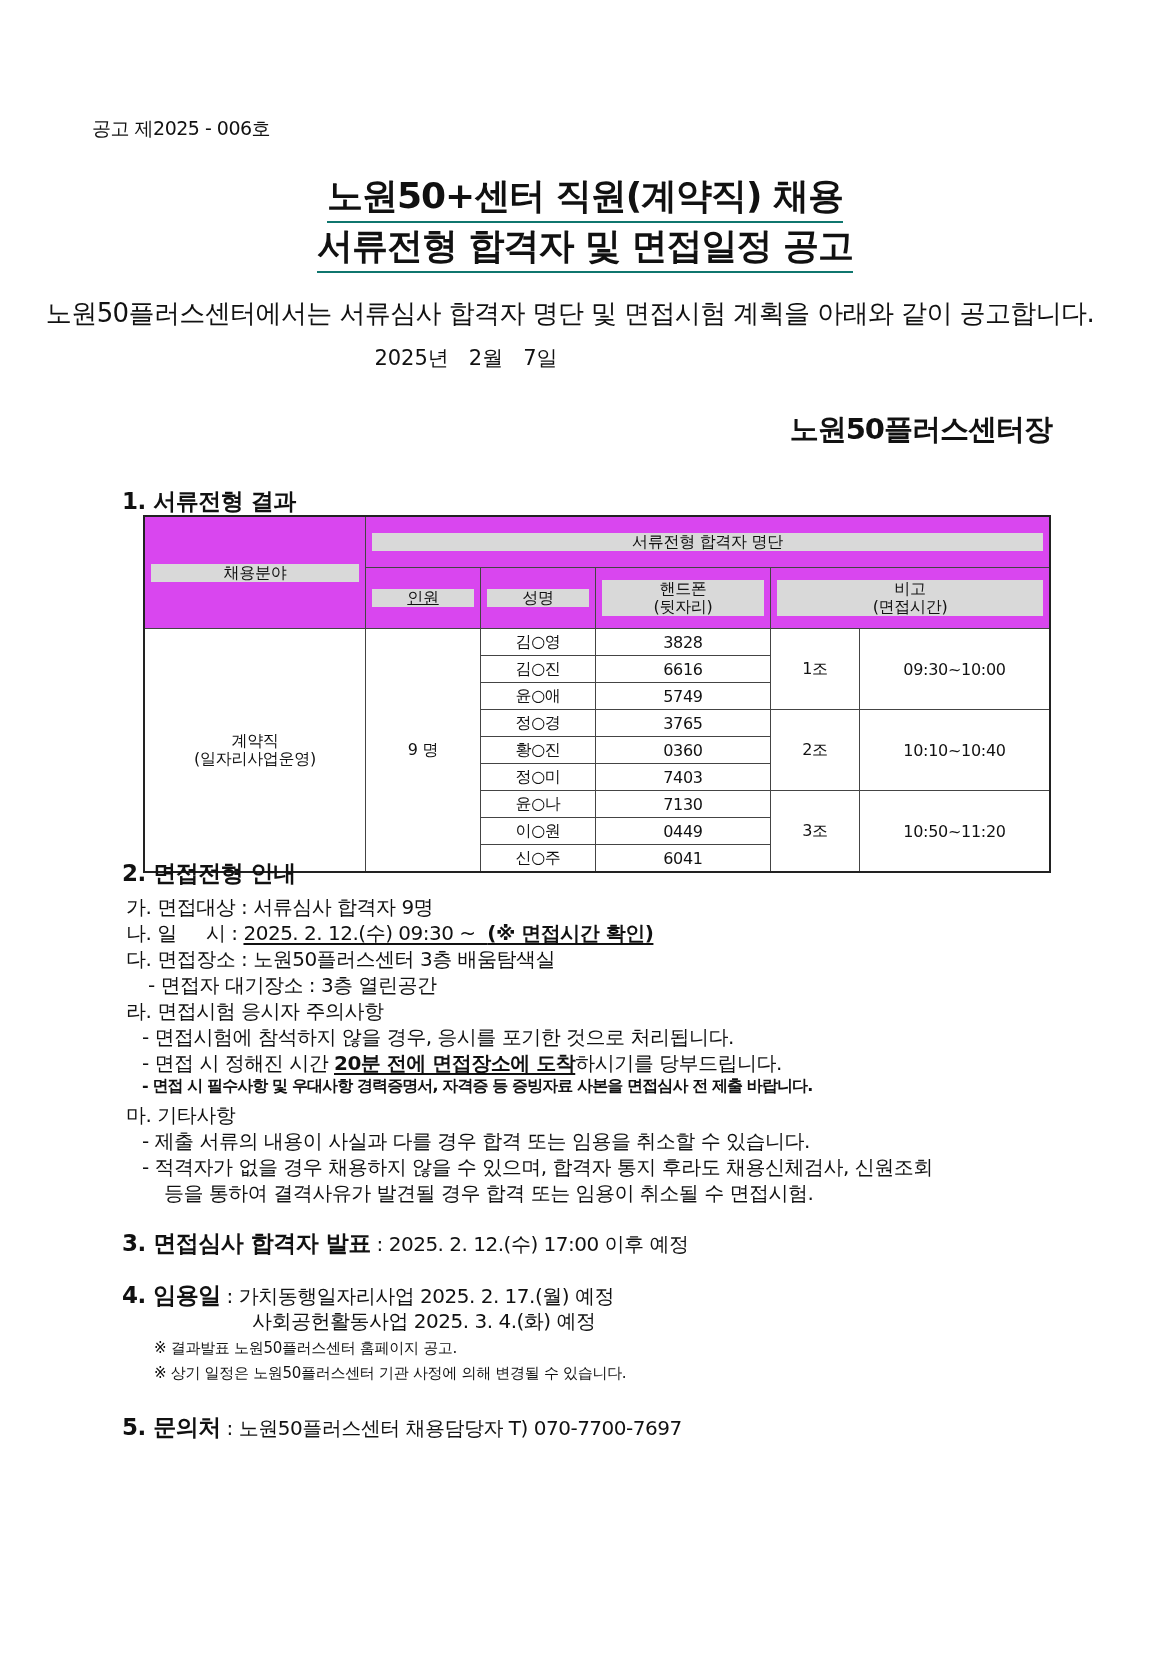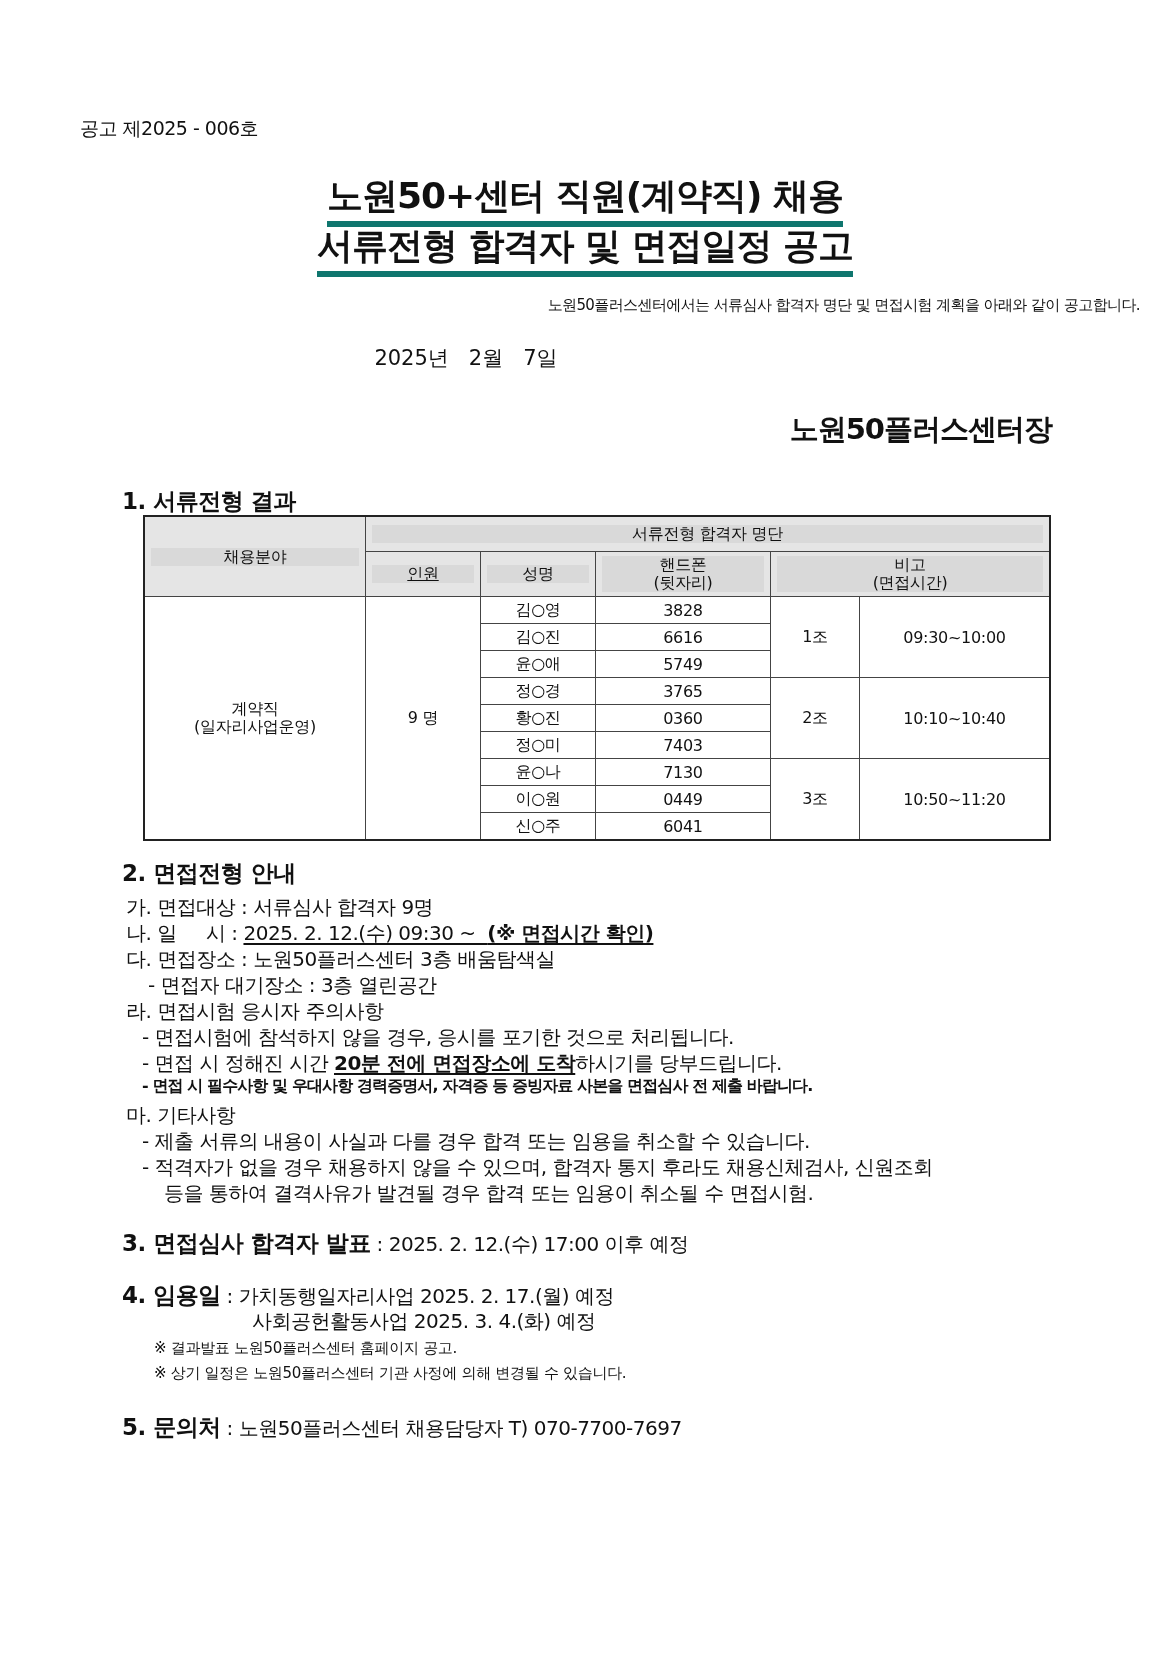--- a/index.html
+++ b/index.html
@@ -2,40 +2,40 @@
 <html><head>
 <meta charset="utf-8">
 <style>
   html, body { margin: 0; padding: 0; background: #ffffff; }
   body {
     width: 1170px; height: 1658px; position: relative; overflow: hidden;
     font-family: "DejaVu Sans", "Liberation Sans", sans-serif;
     color: #111;
   }
   .abs { position: absolute; }
-  .notice-no { left: 80px; top: 116px; font-size: 19px; letter-spacing: -0.5px; text-align: center; }
+  .notice-no { left: 92px; top: 116px; font-size: 19px; letter-spacing: -0.5px; text-align: center; }
   .title { left: 0; width: 1170px; text-align: center; font-weight: bold; font-size: 36px; letter-spacing: -1px; }
-  .title span { border-bottom: 6px solid #0f766e; padding-bottom: 5px; }
+  .title span { border-bottom: 2px solid #0f766e; padding-bottom: 5px; }
   .title1 { top: 172px; }
   .title2 { top: 222px; }
-  .intro { left: 0; width: 1140px; top: 296px; text-align: right; font-size: 15px; letter-spacing: -0.6px; }
+  .intro { left: 0; width: 1140px; top: 296px; text-align: center; font-size: 26px; letter-spacing: -0.6px; }
   .date { left: 0; width: 932px; top: 344px; text-align: center; font-size: 21px; }
   .signer { right: 118px; top: 410px; font-size: 29px; font-weight: bold; letter-spacing: -1px; }
   .sec-title { font-size: 23px; font-weight: bold; letter-spacing: -0.5px; }
   .sec1 { left: 122px; top: 486px; }
 
   table.result {
     position: absolute; left: 143px; top: 515px; width: 908px;
     border-collapse: collapse; font-size: 16px; letter-spacing: -0.3px;
     border: 2px solid #222;
   }
   table.result td, table.result th {
     border: 1px solid #444; text-align: center; font-weight: normal; padding: 0; height: 26px;
   }
-  table.result th { background: #e5e5e5; padding: 4px 6px; }
+  table.result th { background: #d946ef; padding: 12px 6px; }
   table.result th .strip { display: block; background: #d9d9d9; line-height: 18px; }
   .th-multi { line-height: 17px; }
   .col-field { width: 208px; }
   .col-count { width: 102px; text-decoration: underline; }
   .col-name { width: 102px; }
   .col-phone { width: 162px; }
   .col-group { width: 88px; }
 
   .lines { left: 124px; font-size: 20px; letter-spacing: -0.5px; }
   .line { position: absolute; white-space: nowrap; }

